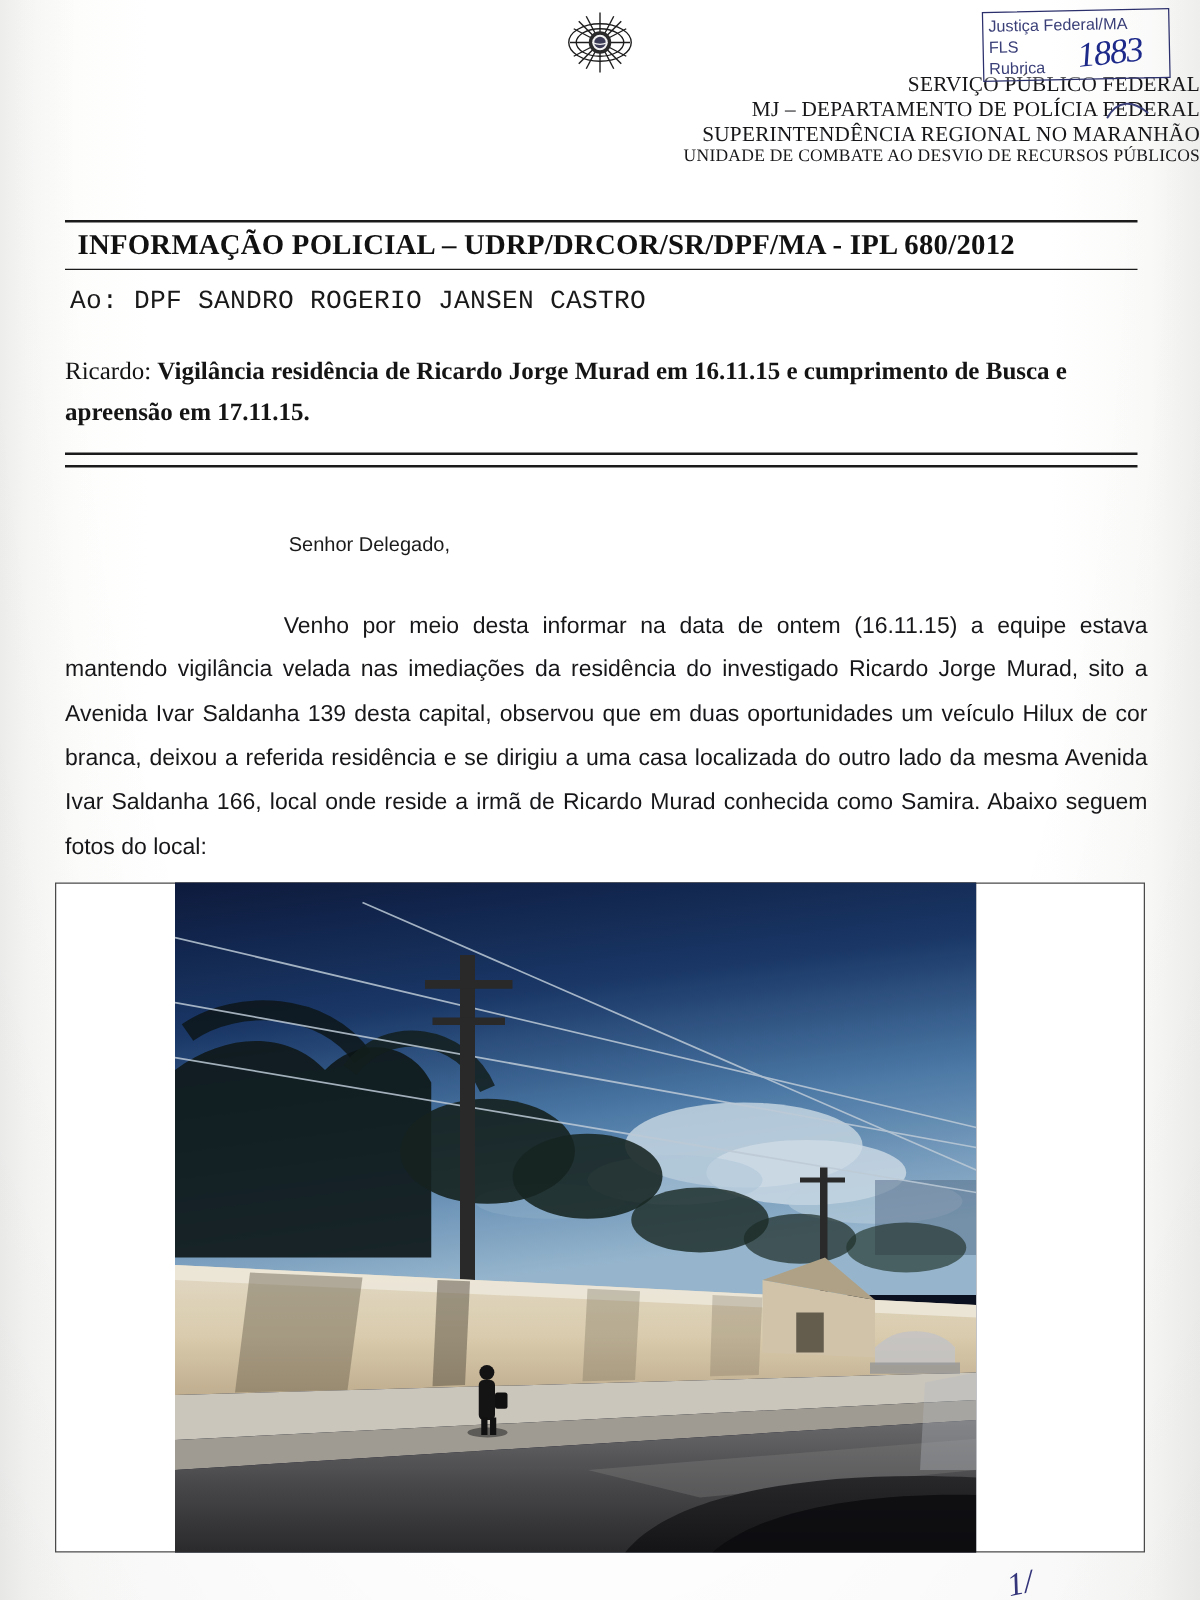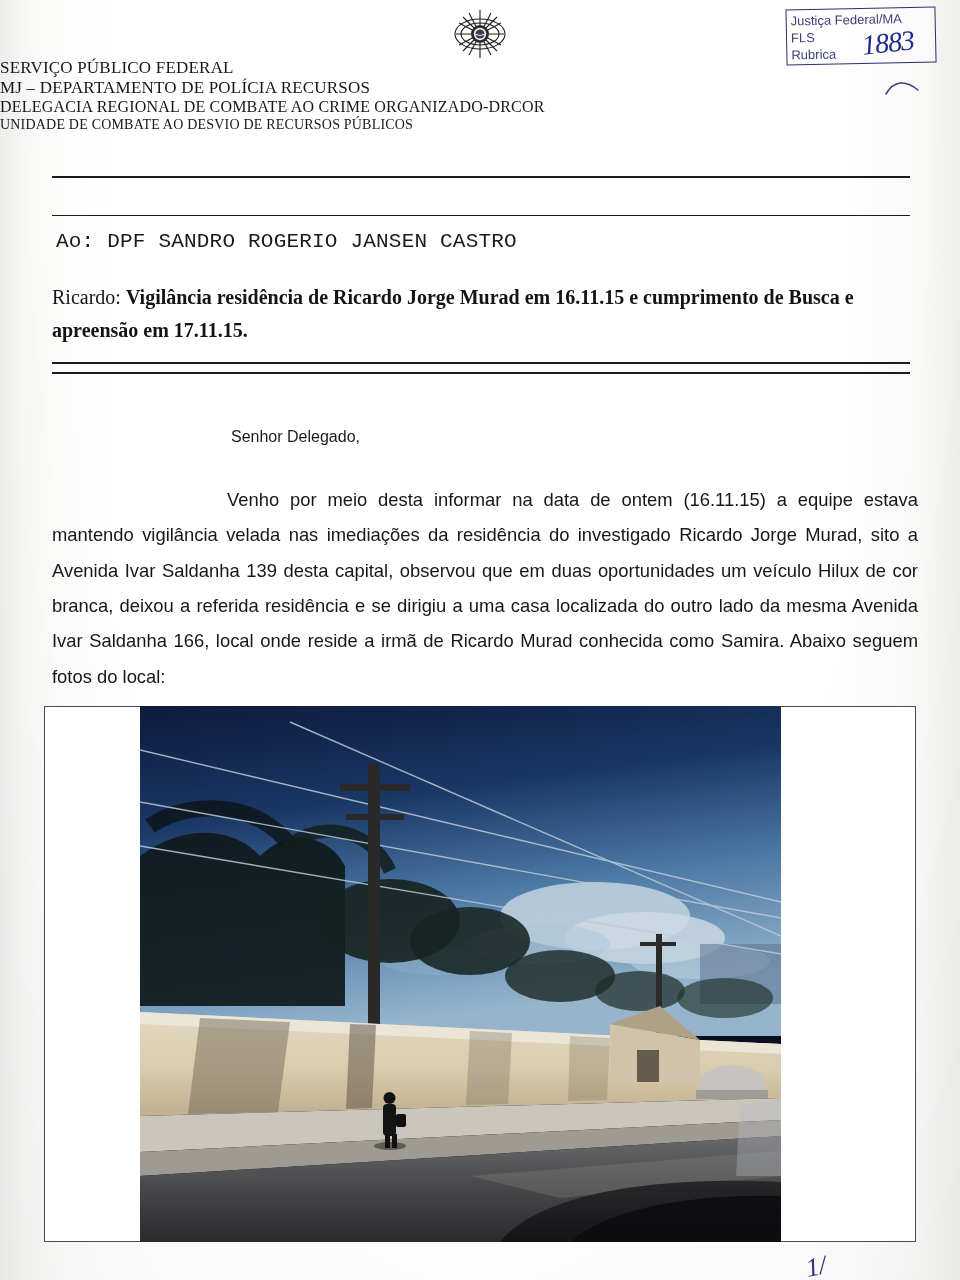--- a/index.html
+++ b/index.html
@@ -40,21 +40,21 @@
     width: 56px;
     height: 56px;
   }
   .brasao svg { display:block; }
 
   .org-block {
     position: absolute;
     left: 0;
     top: 58px;
     width: 960px;
-    text-align: left;
+    text-align: right;
     line-height: 1.18;
     font-family: "Liberation Serif", serif;
     font-size: 16.5px;
     letter-spacing: 0.2px;
     color: #17171a;
   }
   .org-block div { white-space: nowrap; }
   .org-l1 { font-size: 17px; }
   .org-l2 { font-size: 17px; }
   .org-l3 { font-size: 17px; }
@@ -238,38 +238,39 @@
       </g>
       <circle cx="28" cy="28" r="9" fill="#2a2a2a"></circle>
       <circle cx="28" cy="28" r="6.2" fill="#f2f2f2"></circle>
       <circle cx="28" cy="28" r="4.6" fill="#3b3b55"></circle>
       <path d="M22 28 q6 3 12 0" stroke="#f2f2f2" stroke-width="1" fill="none"></path>
     </svg>
   </div>
 
   <div class="org-block">
     <div class="org-l1">SERVIÇO PÚBLICO FEDERAL</div>
-    <div class="org-l2">MJ – DEPARTAMENTO DE POLÍCIA RECURSOS</div>
-    <div class="org-l4">DELEGACIA REGIONAL DE COMBATE AO CRIME ORGANIZADO-DRCOR</div>
+    <div class="org-l2">MJ – DEPARTAMENTO DE POLÍCIA FEDERAL</div>
+    <div class="org-l3">SUPERINTENDÊNCIA REGIONAL NO MARANHÃO</div>
     <div class="org-l5">UNIDADE DE COMBATE AO DESVIO DE RECURSOS PÚBLICOS</div>
   </div>
 
   <div class="stamp">
     <div class="l1">Justiça Federal/MA</div>
     <div class="l2">FLS</div>
     <div class="l3">Rubrica</div>
   </div>
   <div class="stamp-num">1883</div>
   <div class="rubrica-mark">
     <svg width="44" height="20" viewBox="0 0 44 20" aria-hidden="true">
       <path d="M2 16 C10 2, 22 2, 34 12" stroke="#3a3f78" stroke-width="1.6" fill="none" stroke-linecap="round"></path>
     </svg>
   </div>
 
   <div class="rule rule-1"></div>
+  <div class="doc-title">INFORMAÇÃO POLICIAL – UDRP/DRCOR/SR/DPF/MA - IPL 680/2012</div>
   <div class="rule rule-2"></div>
 
   <div class="to-line">Ao: DPF SANDRO ROGERIO JANSEN CASTRO</div>
 
   <div class="subject">
     <span class="lbl">Ricardo:</span>
     <span class="val">Vigilância residência de Ricardo Jorge Murad em 16.11.15 e cumprimento de Busca e apreensão em 17.11.15.</span>
   </div>
 
   <div class="rule rule-3"></div>

